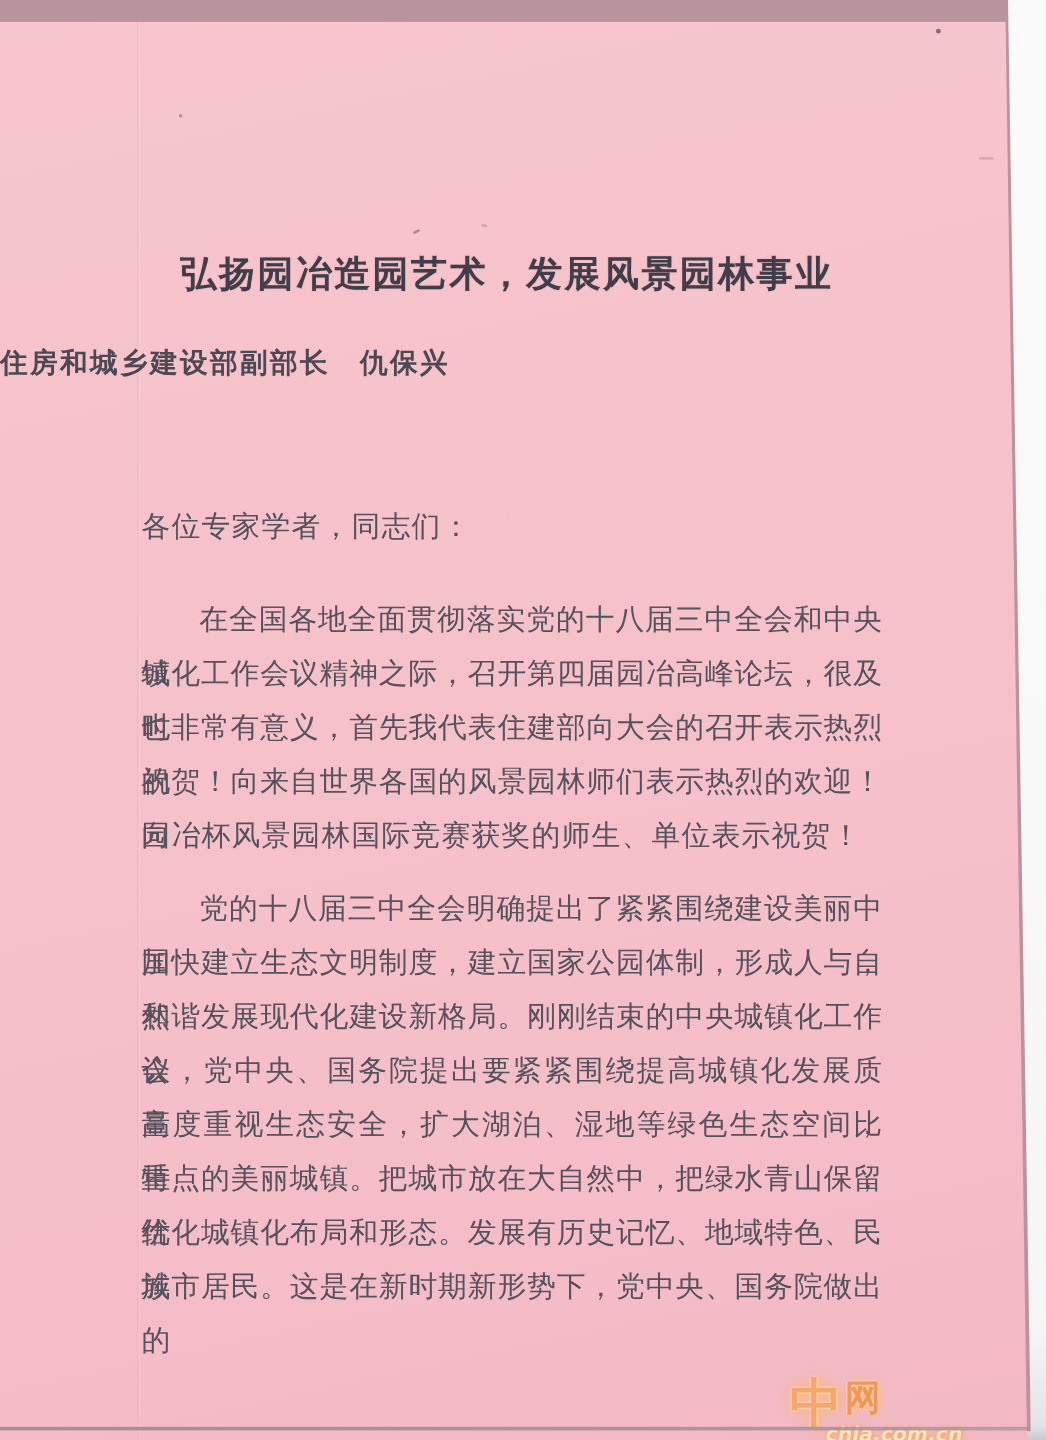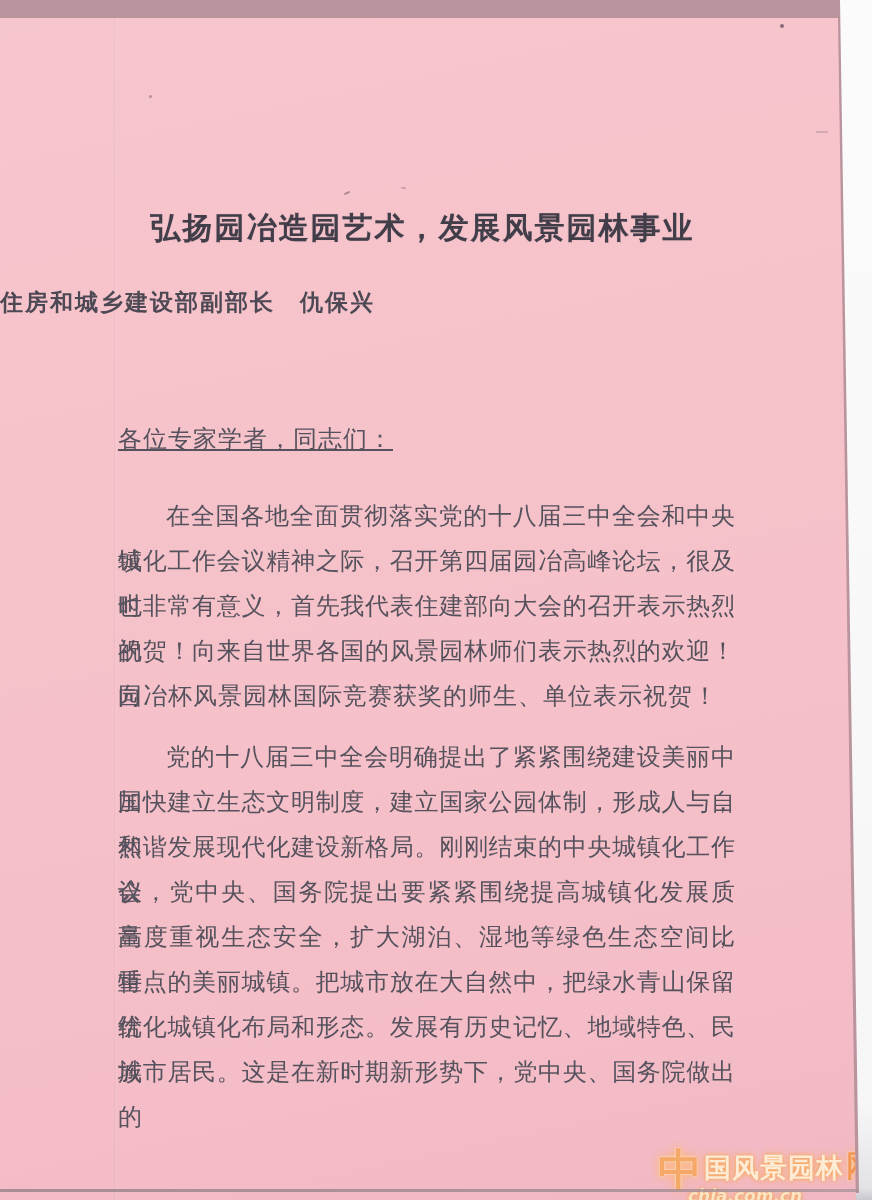--- a/index.html
+++ b/index.html
@@ -59,21 +59,21 @@
   .line{
     line-height:45px;height:45px;white-space:nowrap;
     letter-spacing:1px;
   }
   .line.j{
     white-space:normal;
     text-align:justify;text-align-last:justify;
     letter-spacing:0;
   }
   .line.indent{text-indent:48px;}
-  .salutation{line-height:46px;height:46px;letter-spacing:1px;text-decoration:underline;}
+  .salutation{line-height:46px;height:46px;letter-spacing:1px;}
   .para1{margin-top:32px;}
   .para2{margin-top:16px;}
 
   
   .wm{
     position:absolute;left:658px;top:1128px;width:205px;height:66px;
     opacity:.95;
   }
   .wm-row1{
     display:flex;align-items:flex-start;white-space:nowrap;
@@ -155,21 +155,20 @@
         <div class="line j">高度重视生态安全，扩大湖泊、湿地等绿色生态空间比重，</div>
         <div class="line j">特点的美丽城镇。把城市放在大自然中，把绿水青山保留给</div>
         <div class="line j">优化城镇化布局和形态。发展有历史记忆、地域特色、民族</div>
         <div class="line j">城市居民。这是在新时期新形势下，党中央、国务院做出的</div>
       </div>
     </div>
 
     <div class="wm">
       <div class="wm-row1">
         <span class="wm-logo">中</span>
-        <span class="wm-name">国风景园林</span>
         <span class="wm-net">网</span>
       </div>
       <div class="wm-row2">
         <span class="wm-url">chla.com.cn</span>
         <span class="wm-seal">有专文题</span>
       </div>
     </div>
   </div>
 
   <div class="edge-bottom"></div>

